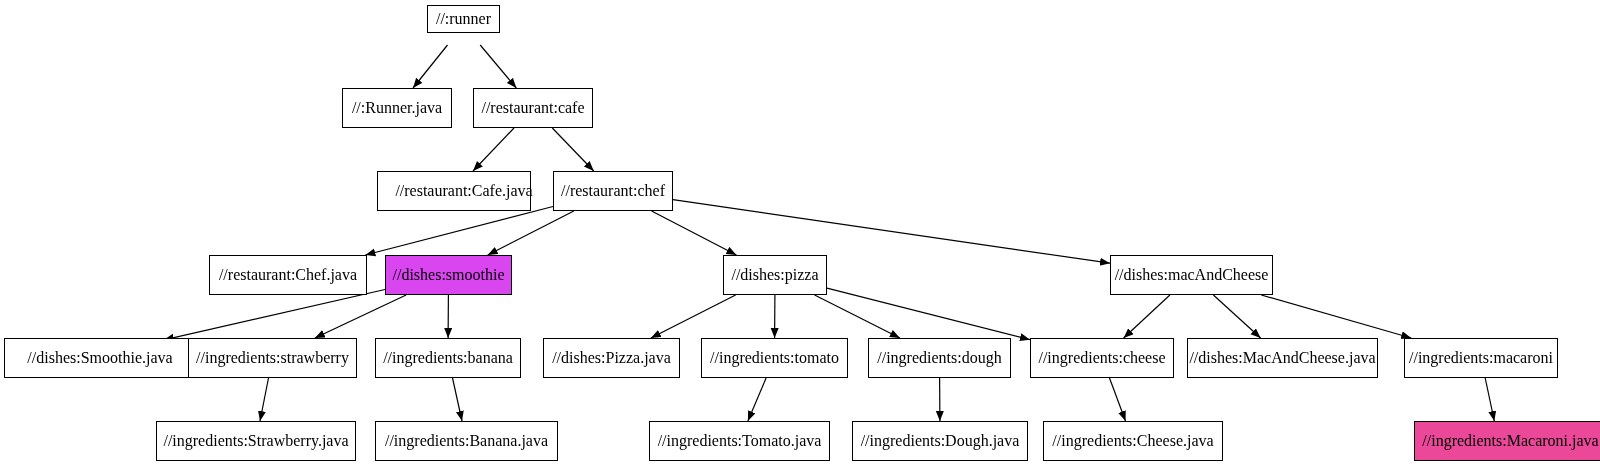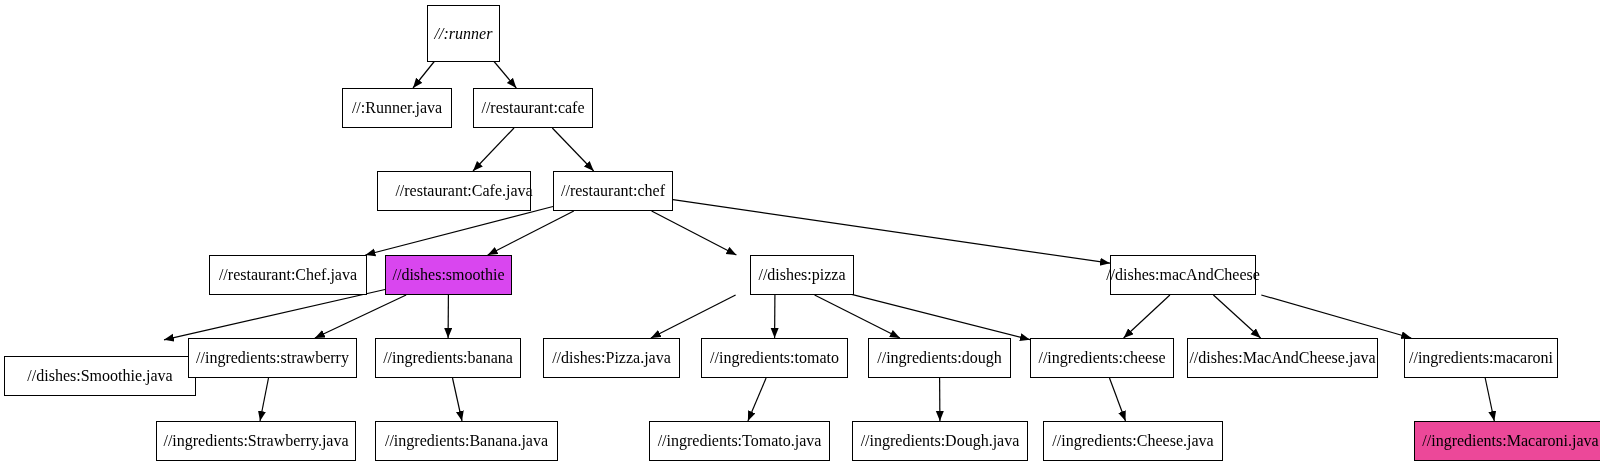--- a/index.html
+++ b/index.html
@@ -72,30 +72,30 @@
         <line x1="1169.9" y1="295.0" x2="1123.6" y2="338.0" stroke="#000000" marker-end="url(#arrowhead)"></line>
         <line x1="1213.4" y1="295.0" x2="1260.6" y2="338.0" stroke="#000000" marker-end="url(#arrowhead)"></line>
         <line x1="1261.3" y1="295.0" x2="1411.2" y2="338.0" stroke="#000000" marker-end="url(#arrowhead)"></line>
         <line x1="766.1" y1="378.0" x2="747.9" y2="421.0" stroke="#000000" marker-end="url(#arrowhead)"></line>
         <line x1="939.6" y1="378.0" x2="939.9" y2="421.0" stroke="#000000" marker-end="url(#arrowhead)"></line>
         <line x1="1109.5" y1="378.0" x2="1125.5" y2="421.0" stroke="#000000" marker-end="url(#arrowhead)"></line>
         <line x1="1485.2" y1="378.0" x2="1494.3" y2="421.0" stroke="#000000" marker-end="url(#arrowhead)"></line>
       </g>
   </svg>
 
-<div class="node" style="left: 427px; top: 5px; width: 73px; height: 57px; border-color: rgb(0, 0, 0); background: rgb(255, 255, 255); font-style: italic;">//:runner</div>
+<div class="node" style="left: 427px; top: 5px; width: 73px; height: 28px; border-color: rgb(0, 0, 0); background: rgb(255, 255, 255);">//:runner</div>
     <div class="node" style="left: 342px; top: 88px; width: 110px; height: 40px; border-color: rgb(0, 0, 0); background: rgb(255, 255, 255);">//:Runner.java</div>
     <div class="node" style="left: 473px; top: 88px; width: 120px; height: 40px; border-color: rgb(0, 0, 0); background: rgb(255, 255, 255);">//restaurant:cafe</div>
     <div class="node" style="left: 377px; top: 171px; width: 154px; height: 40px; border-color: rgb(0, 0, 0); background: rgb(255, 255, 255); padding-left: 20px;">//restaurant:Cafe.java</div>
     <div class="node" style="left: 553px; top: 171px; width: 120px; height: 40px; border-color: rgb(0, 0, 0); background: rgb(255, 255, 255);">//restaurant:chef</div>
     <div class="node" style="left: 209px; top: 255px; width: 158px; height: 40px; border-color: rgb(0, 0, 0); background: rgb(255, 255, 255);">//restaurant:Chef.java</div>
     <div class="node" style="left: 385px; top: 255px; width: 127px; height: 40px; border-color: rgb(0, 0, 0); background: #d946ef;">//dishes:smoothie</div>
-    <div class="node" style="left: 750px; top: 255px; width: 104px; height: 40px; border-color: rgb(0, 0, 0); background: rgb(255, 255, 255);">//dishes:pizza</div>
-    <div class="node" style="left: 1110px; top: 255px; width: 146px; height: 40px; border-color: rgb(0, 0, 0); background: rgb(255, 255, 255);">//dishes:macAndCheese</div>
-    <div class="node" style="left: 4px; top: 338px; width: 192px; height: 40px; border-color: rgb(0, 0, 0); background: rgb(255, 255, 255); margin-top: 18px;">//dishes:Smoothie.java</div>
+    <div class="node" style="left: 723px; top: 255px; width: 104px; height: 40px; border-color: rgb(0, 0, 0); background: rgb(255, 255, 255);">//dishes:pizza</div>
+    <div class="node" style="left: 1110px; top: 255px; width: 163px; height: 40px; border-color: rgb(0, 0, 0); background: rgb(255, 255, 255);">//dishes:macAndCheese</div>
+    <div class="node" style="left: 4px; top: 338px; width: 192px; height: 40px; border-color: rgb(0, 0, 0); background: rgb(255, 255, 255);">//dishes:Smoothie.java</div>
     <div class="node" style="left: 188px; top: 338px; width: 169px; height: 40px; border-color: rgb(0, 0, 0); background: rgb(255, 255, 255);">//ingredients:strawberry</div>
     <div class="node" style="left: 375px; top: 338px; width: 146px; height: 40px; border-color: rgb(0, 0, 0); background: rgb(255, 255, 255);">//ingredients:banana</div>
     <div class="node" style="left: 543px; top: 338px; width: 137px; height: 40px; border-color: rgb(0, 0, 0); background: rgb(255, 255, 255);">//dishes:Pizza.java</div>
     <div class="node" style="left: 701px; top: 338px; width: 147px; height: 40px; border-color: rgb(0, 0, 0); background: rgb(255, 255, 255);">//ingredients:tomato</div>
     <div class="node" style="left: 868px; top: 338px; width: 143px; height: 40px; border-color: rgb(0, 0, 0); background: rgb(255, 255, 255); text-align: right;">//ingredients:dough</div>
     <div class="node" style="left: 1030px; top: 338px; width: 144px; height: 40px; border-color: rgb(0, 0, 0); background: rgb(255, 255, 255);">//ingredients:cheese</div>
     <div class="node" style="left: 1187px; top: 338px; width: 191px; height: 40px; border-color: rgb(0, 0, 0); background: rgb(255, 255, 255);">//dishes:MacAndCheese.java</div>
     <div class="node" style="left: 1404px; top: 338px; width: 154px; height: 40px; border-color: rgb(0, 0, 0); background: rgb(255, 255, 255);">//ingredients:macaroni</div>
     <div class="node" style="left: 156px; top: 421px; width: 200px; height: 40px; border-color: rgb(0, 0, 0); background: rgb(255, 255, 255);">//ingredients:Strawberry.java</div>
     <div class="node" style="left: 375px; top: 421px; width: 183px; height: 40px; border-color: rgb(0, 0, 0); background: rgb(255, 255, 255);">//ingredients:Banana.java</div>

